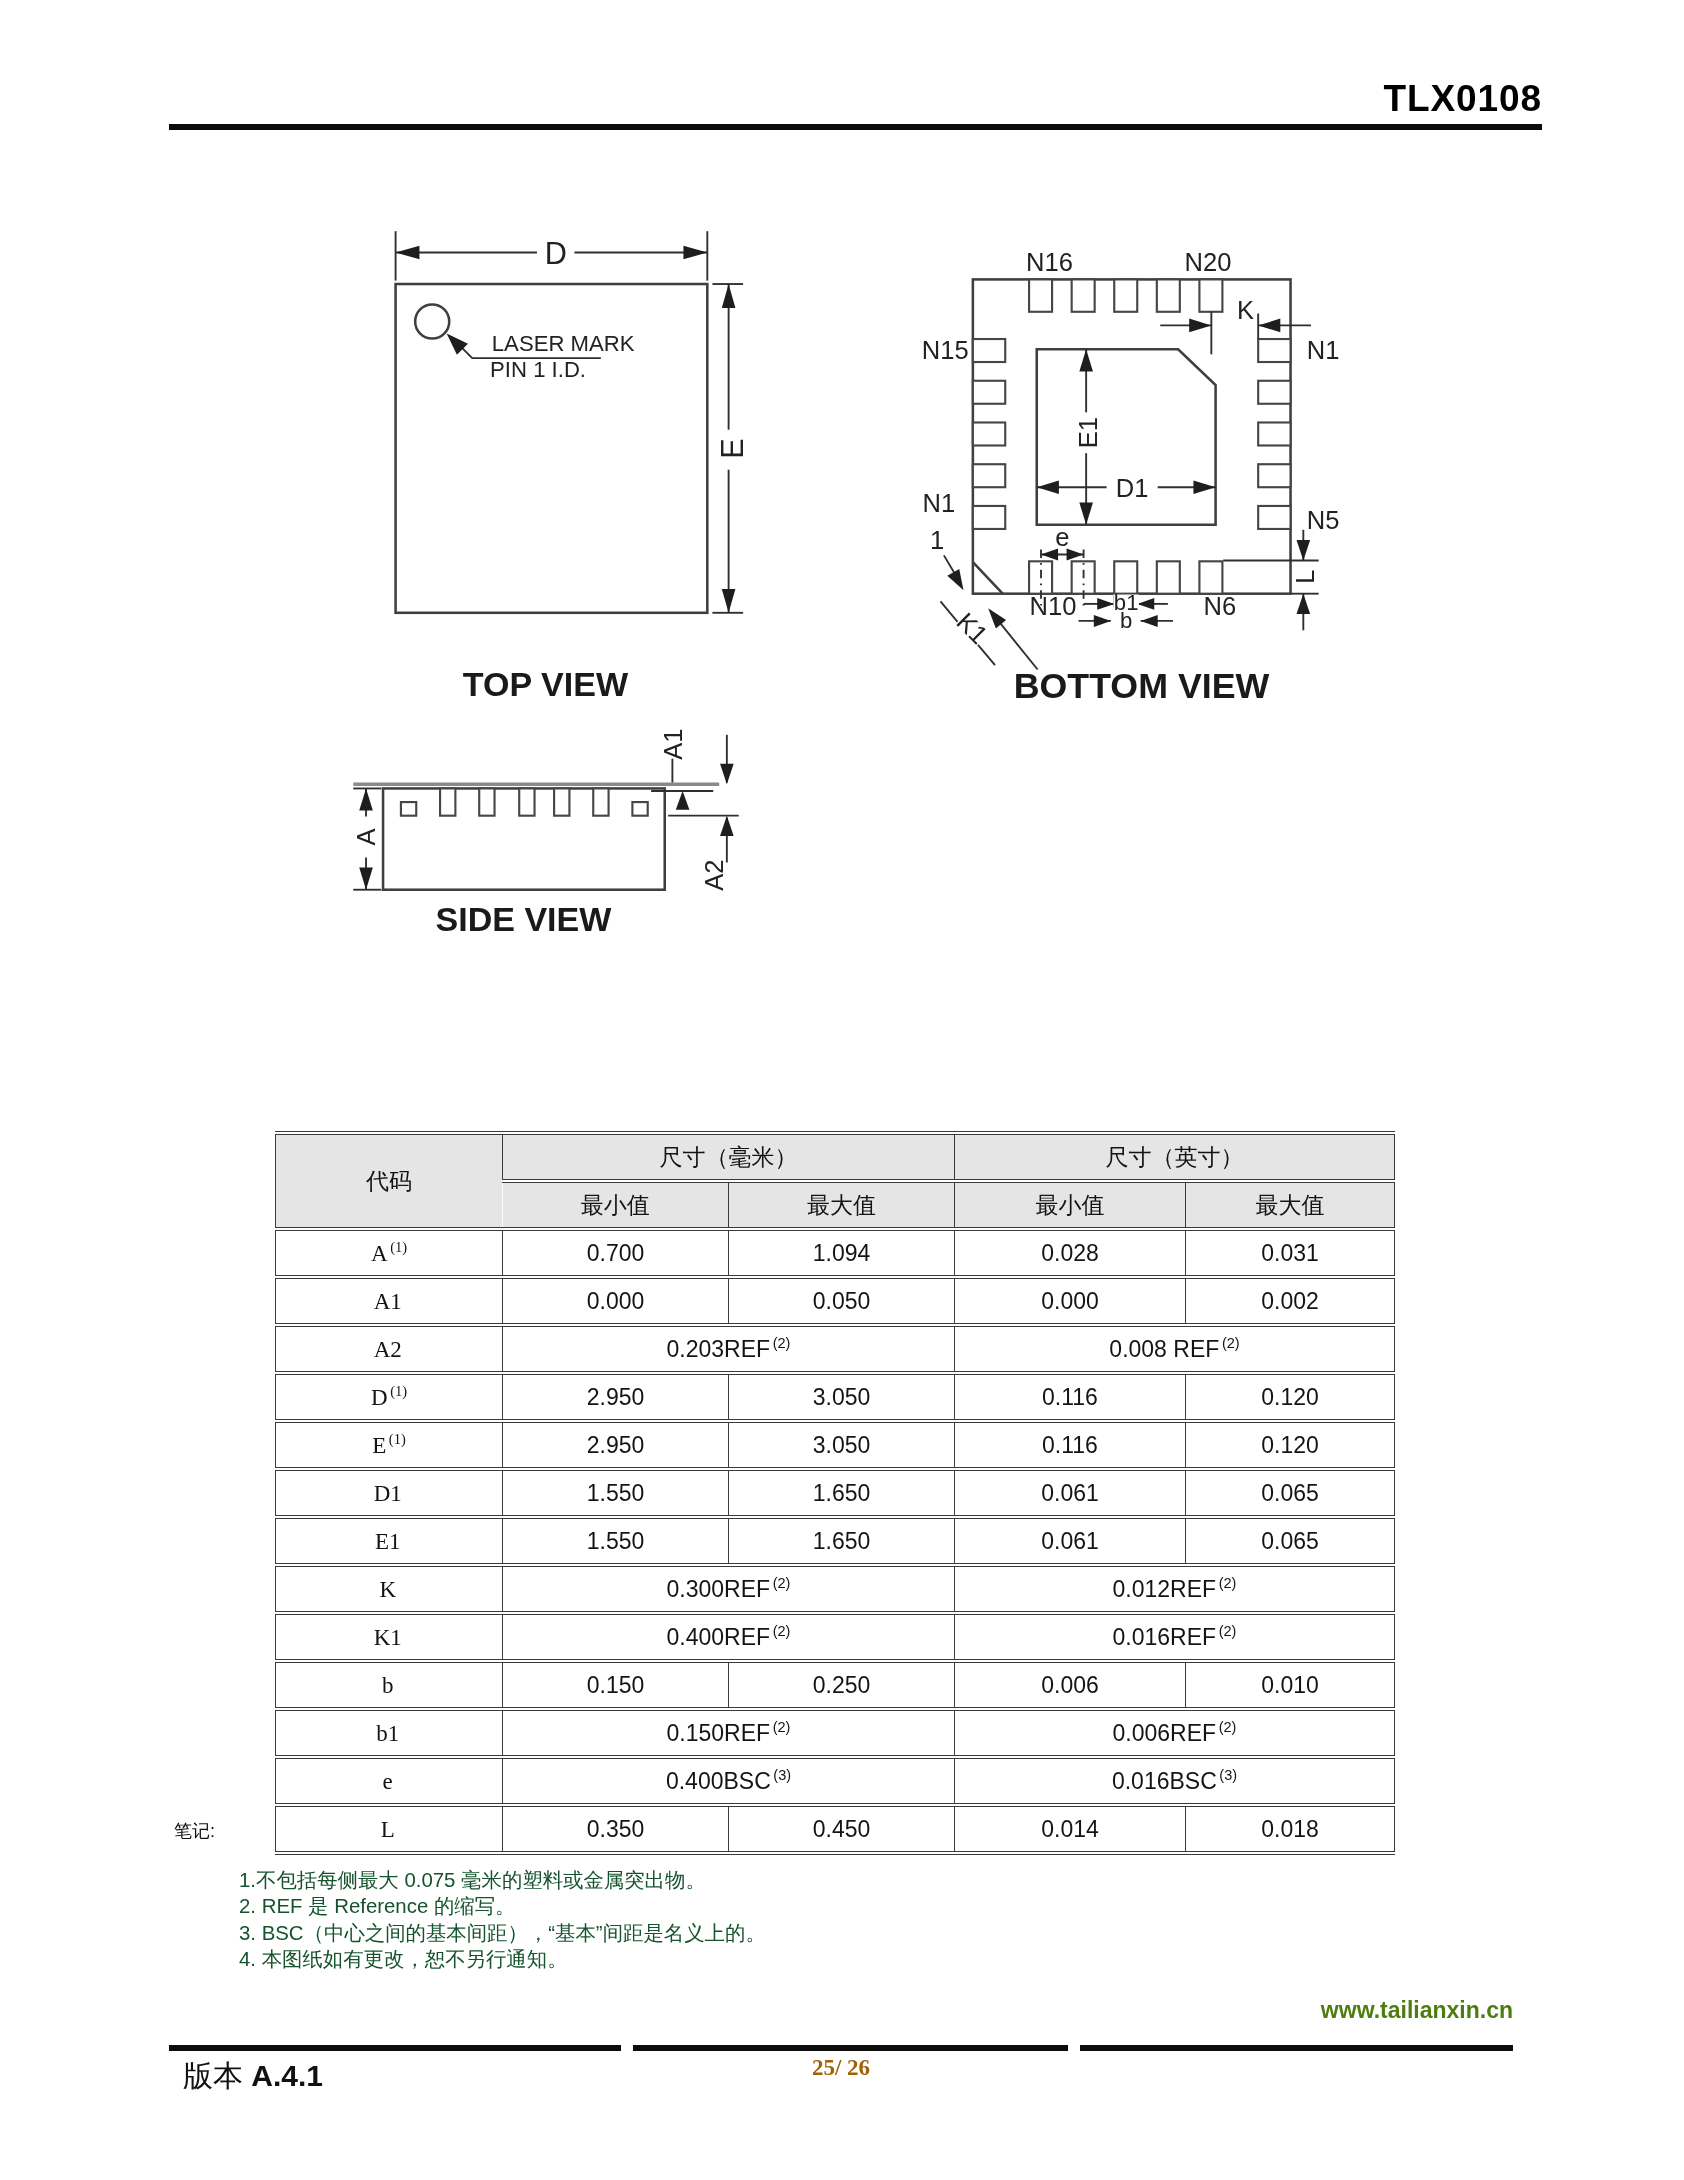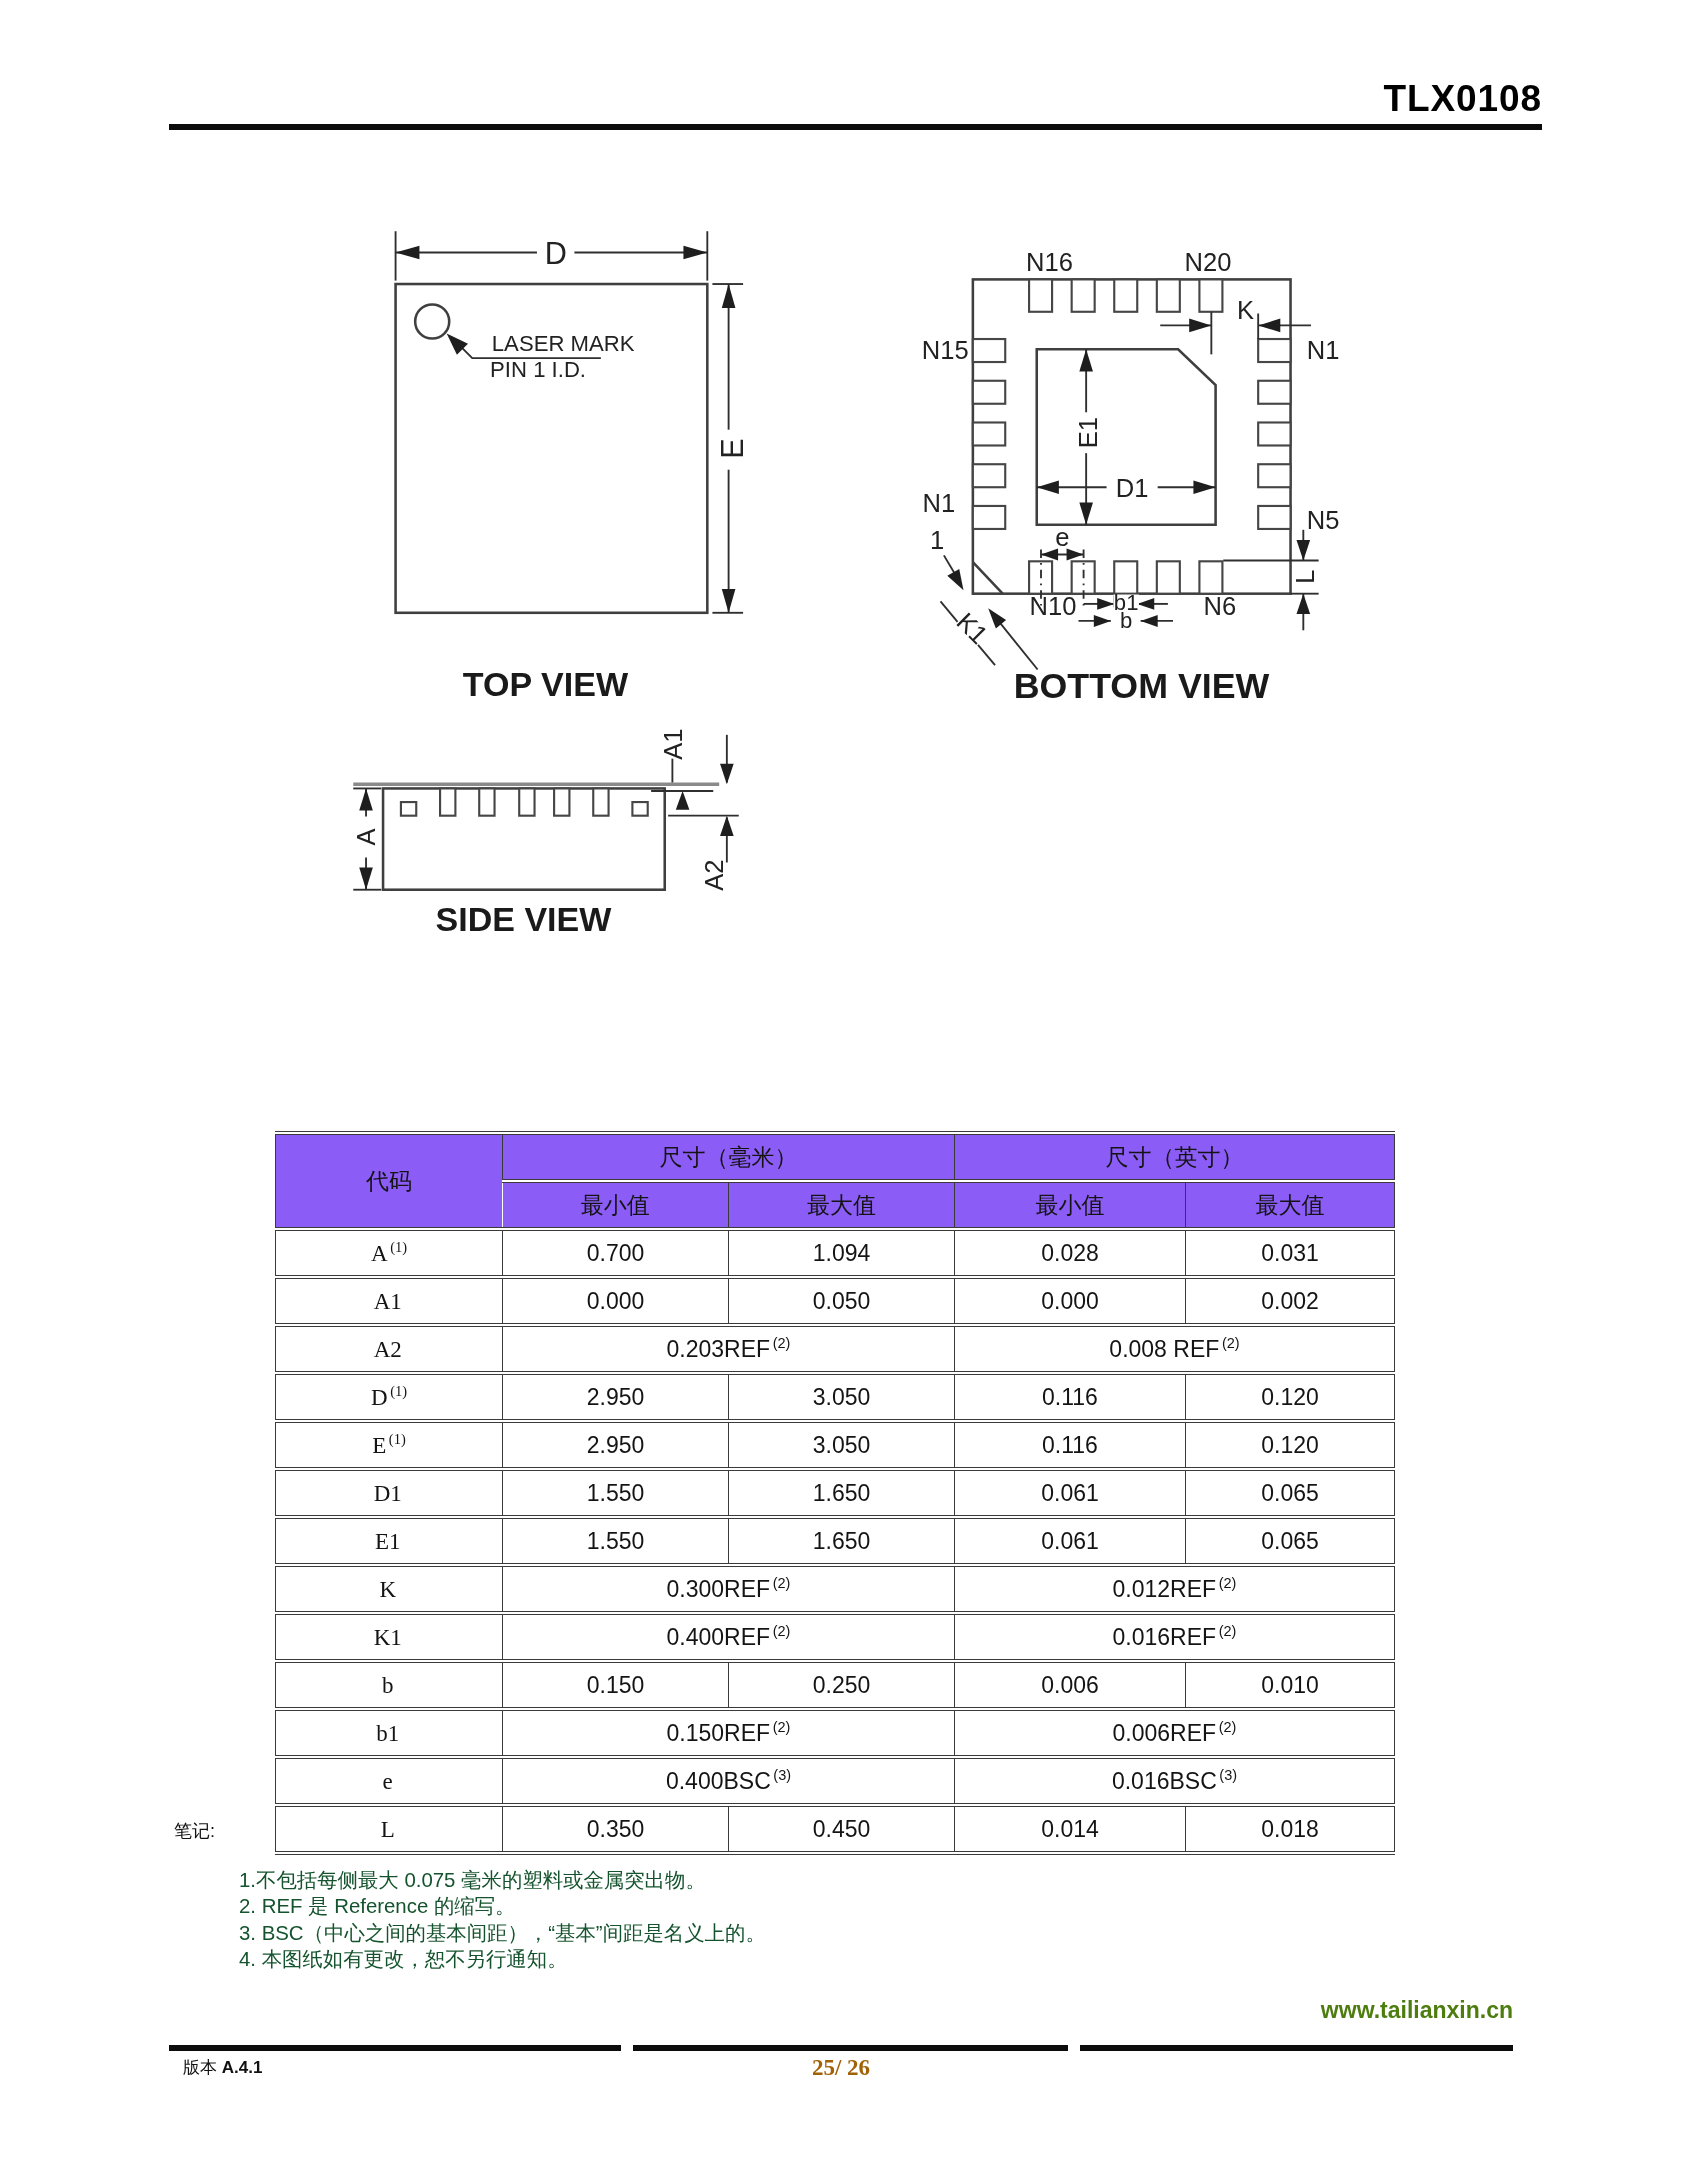--- a/index.html
+++ b/index.html
@@ -28,31 +28,31 @@
   .mask{fill:#ffffff;stroke:none;}
   
   #dim-table{top:1131px;left:275px;}
   table.dimtable{border-collapse:collapse;table-layout:fixed;width:1118px;background:#fff;
     border-left:1.7px solid #3a3a3a;border-right:1.7px solid #3a3a3a;border-bottom:4.3px double #3a3a3a;}
   table.dimtable tr{border-top:4.3px double #3a3a3a;}
   table.dimtable td, table.dimtable th{
     border-left:1.7px solid #3a3a3a;text-align:center;vertical-align:middle;
     font-size:23px;font-weight:normal;color:#141414;height:44px;padding:0;overflow:hidden;}
   table.dimtable td:first-child, table.dimtable th:first-child{border-left:none;font-family:Liberation Serif, serif;}
-  table.dimtable th{background:#8b5cf6;}
+  table.dimtable th{background:#e5e5e5;}
   table.dimtable sup{font-size:14.5px;margin-left:2.6px;}
   
   #notes-label{top:1819px;left:174px;font-size:18px;color:#111;}
   #notes{top:1867px;left:239px;font-size:20.4px;line-height:26.4px;color:#14532d;}
   
   .footer-bar{top:2045px;height:6px;background:#0c0c0c;}
   #fbar1{left:169px;width:452px;}
   #fbar2{left:633px;width:435px;}
   #fbar3{left:1080px;width:433px;}
-  #footer-left{top:2056px;left:183px;font-size:17px;color:#111;}
+  #footer-left{top:2056px;left:183px;font-size:30px;color:#111;}
   #footer-left .b{font-weight:bold;}
   #footer-center{top:2055px;left:169px;width:1344px;text-align:center;font-size:23px;font-weight:bold;color:#a16207;font-family:Liberation Serif, serif;}
   #footer-right{top:1997px;right:172px;font-size:23px;font-weight:bold;color:#4d7c0f;}
 </style>
 </head>
 <body>
 
 <div class="abs" id="doc-title">TLX0108</div>
 <div class="abs" id="header-rule"></div>
 

